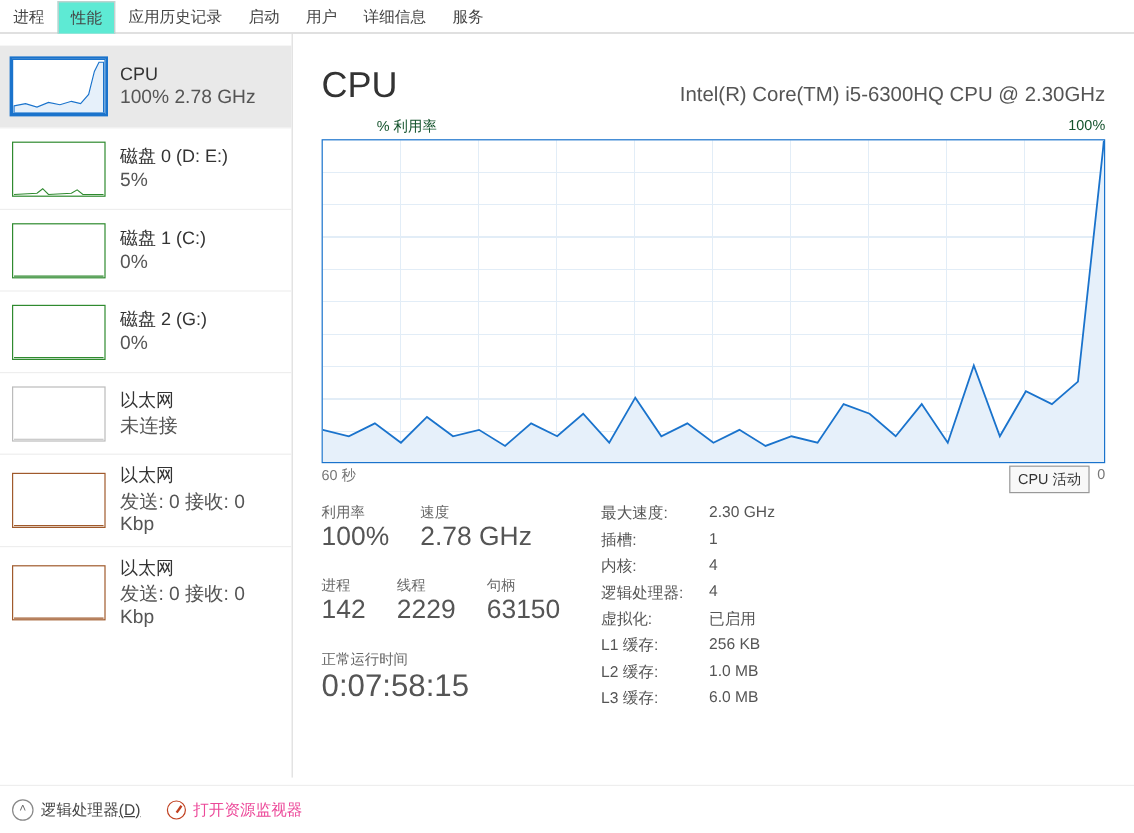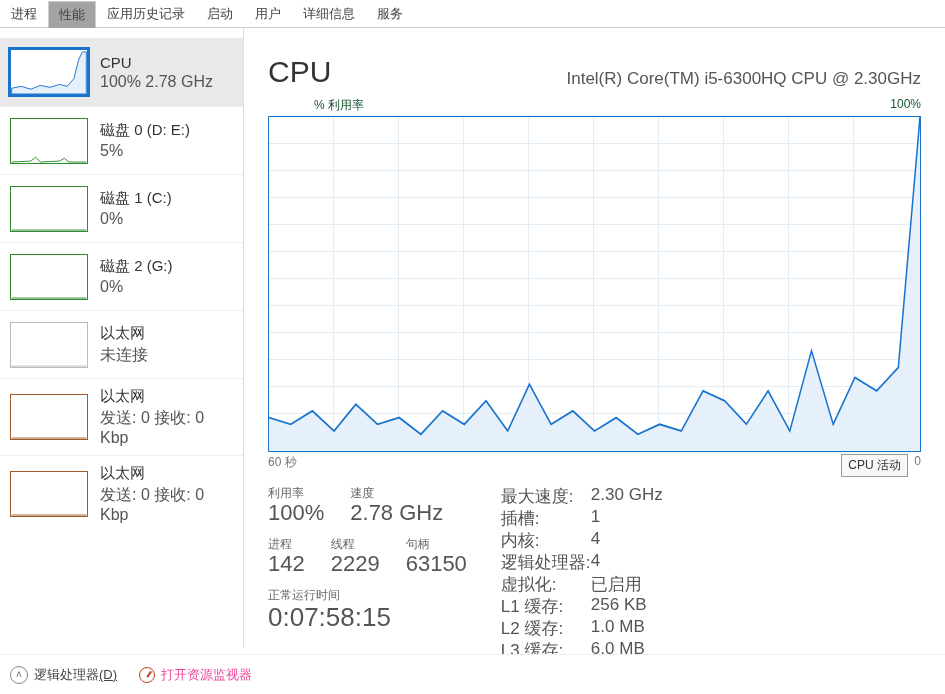--- a/index.html
+++ b/index.html
@@ -1,55 +1,55 @@
 <!DOCTYPE html>
 <html><head>
 <meta charset="utf-8">
 <style>
   * { box-sizing: border-box; margin: 0; padding: 0; }
   body { font-family: "Microsoft YaHei", "Segoe UI", Arial, sans-serif; font-size: 13px; background: #fff; width: 945px; height: 694px; overflow: hidden; color: #333; }
 
   .tabs { display: flex; border-bottom: 1px solid #ccc; height: 28px; }
   .tab { padding: 4px 10px; border: 1px solid transparent; border-bottom: none; cursor: default; font-size: 13px; color: #444; }
-  .tab.active { border-color: #ccc; background: #a3a3a3; position: relative; top: 1px; }
+  .tab.active { border-color: #ccc; background: #5eead4; position: relative; top: 1px; }
 
   .main-row { display: flex; height: 620px; }
 
   .sidebar { width: 244px; border-right: 1px solid #ddd; overflow-y: auto; padding-top: 10px; }
   .side-item { display: flex; align-items: center; padding: 8px 10px; border-top: 1px solid #eee; min-height: 68px; cursor: default; }
   .side-item:first-child { border-top: none; }
   .side-item.selected { background: #e9e9e9; }
   .side-item.selected .thumb { outline: 2px solid #1a73cc; }
   .side-thumb { width: 78px; height: 46px; border: 1px solid #999; margin-right: 12px; flex-shrink: 0; position: relative; background: #fff; }
   .side-text .title { font-size: 15px; }
   .side-text .sub { font-size: 16px; color: #555; margin-top: 2px; }
 
   .content { flex: 1; padding: 12px 24px 0 24px; position: relative; }
   .hdr-row { display: flex; justify-content: space-between; align-items: flex-end; margin-bottom: 6px; }
   .hdr-title { font-size: 30px; font-weight: 400; }
   .hdr-sub { font-size: 17px; color: #555; margin-top: 29px; }
 
   .chart-caption { display: flex; justify-content: space-between; font-size: 12px; color: #14532d; margin-top: 8px; margin-left: 46px; }
-  .chart-box { border: 1px solid #1a73cc; height: 336px; position: relative; margin-top: 2px; background:
+  .chart-box { border: 1px solid #1a73cc; height: 270px; position: relative; margin-top: 2px; background:
     repeating-linear-gradient(to right, transparent, transparent 64px, #e2edf7 64px, #e2edf7 65px),
     repeating-linear-gradient(to bottom, transparent, transparent 26px, #e2edf7 26px, #e2edf7 27px);
   }
   .chart-box svg { position: absolute; inset: 0; width: 100%; height: 100%; }
   .xaxis { display: flex; justify-content: space-between; font-size: 12px; color: #777; margin-top: 2px; }
 
   .tooltip-box { position: absolute; border: 1px solid #999; background: #f8f8f8; padding: 2px 6px; font-size: 12px; }
 
   .stats-row { display: flex; margin-top: 14px; gap: 34px; }
-  .stat-col-left { display: flex; flex-direction: column; gap: 10px; }
+  .stat-col-left { display: flex; flex-direction: column; gap: 20px; }
   .inline-stats { display: flex; gap: 26px; }
   .stat-block .lbl { font-size: 12px; color: #666; }
   .stat-block .val { font-size: 22px; color: #555; margin-top: -2px; }
   .uptime .val { font-size: 26px; }
 
-  .spec-col { font-size: 17px; color: #555; }
+  .spec-col { font-size: 13px; color: #555; }
   .spec-col .row { display: flex; height: 22px; }
   .spec-col .k { width: 90px; }
   .spec-col .v { }
 
   .footer { position: absolute; left: 0; bottom: 0; width: 945px; height: 40px; display: flex; align-items: center; padding: 0 10px; gap: 6px; font-size: 13px; border-top: 1px solid #eee; background: #fff; }
   .chevron-circle { width: 18px; height: 18px; border: 1px solid #888; border-radius: 50%; display: inline-flex; align-items: center; justify-content: center; font-size: 10px; color: #666; }
   .footer .label { color: #444; }
   .footer .label u { text-decoration: underline; }
   .meter-icon { width: 16px; height: 16px; border: 1.5px solid #c04020; border-radius: 50%; position: relative; }
   .meter-icon:after { content: ""; position: absolute; width: 1.5px; height: 7px; background: #c04020; left: 50%; top: 2px; transform-origin: bottom center; transform: translateX(-50%) rotate(35deg); }

